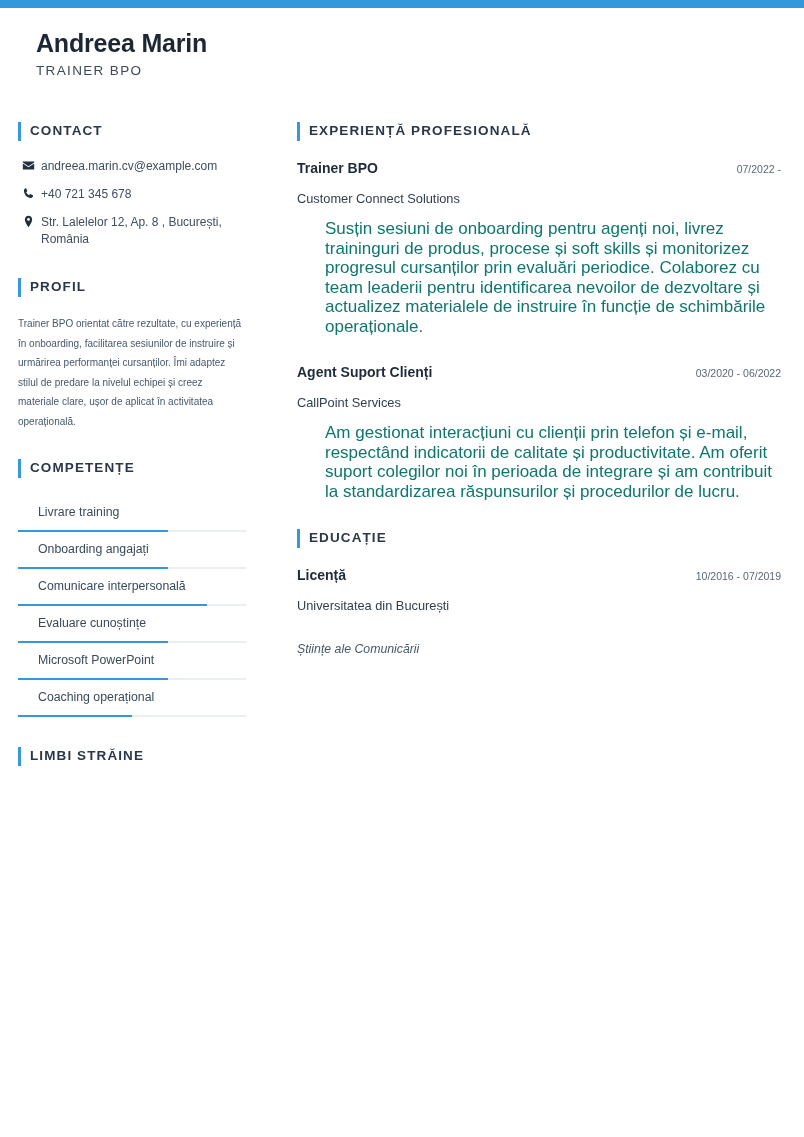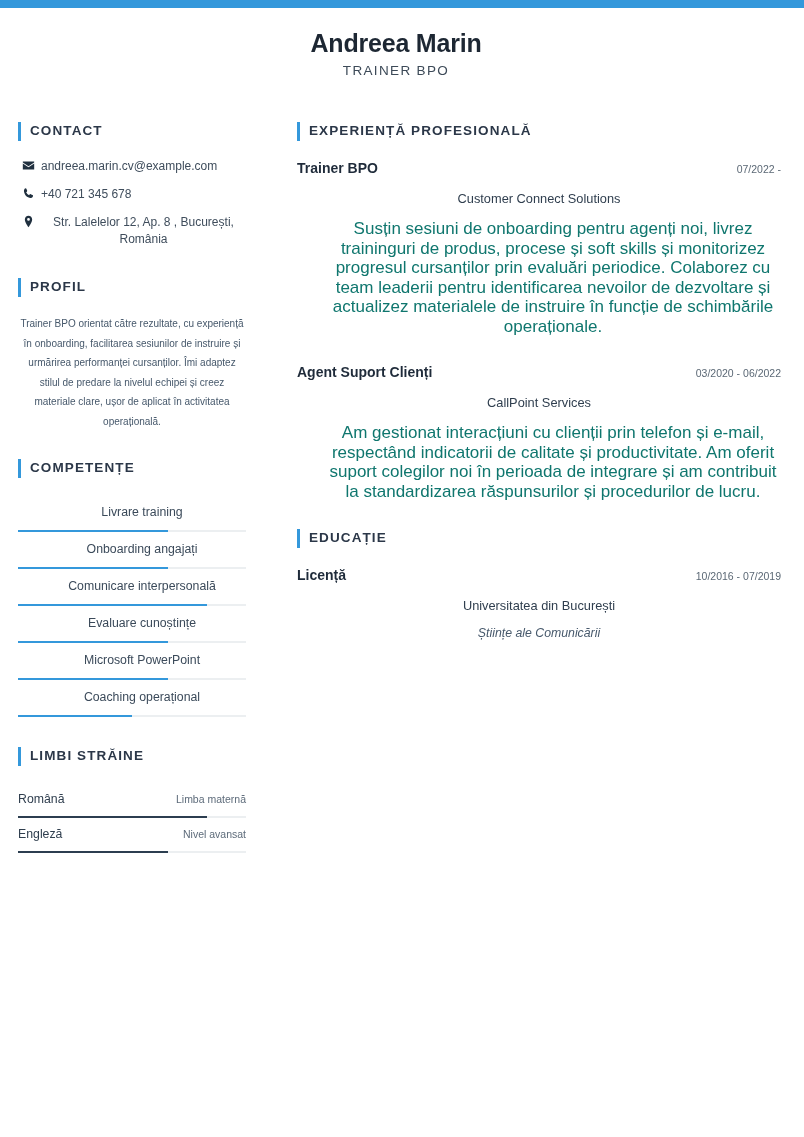--- a/index.html
+++ b/index.html
@@ -12,21 +12,20 @@
     font-family: "Liberation Sans", sans-serif;
     -webkit-font-smoothing: antialiased;
   }
 
   .page {
     position: relative;
     width: 804px;
     height: 1137px;
     background: #ffffff;
     overflow: hidden;
-    text-align: center;
   }
 
   .topbar {
     position: absolute;
     top: 0; left: 0;
     width: 804px;
     height: 8px;
     background: #3498db;
   }
 
@@ -204,21 +203,21 @@
     color: #0f766e;
     line-height: 19.5px;
     margin-top: 11px;
     margin-left: 28px;
   }
   .entry-field {
     font-size: 12.3px;
     color: #46586b;
     font-style: italic;
     line-height: 19px;
-    margin-top: 9px;
+    margin-top: 25px;
   }
   .exp-wrap { margin-bottom: 14px; }
 </style>
 </head>
 <body>
 
 <div class="page">
 
   <div class="topbar"></div>
 
@@ -317,40 +316,20 @@
             </div>
           </div>
         </div>
     </div>
 
     <div class="section">
       <div class="sec-head">
         <div class="sec-accent"></div>
         <div class="sec-title">LIMBI STRĂINE</div>
       </div>
-      <div id="languages-wrap">
-          <div class="lang">
-            <div class="lang-row">
-              <span class="lang-name">Română</span>
-              <span class="lang-level">Limba maternă</span>
-            </div>
-            <div class="lang-track">
-              <div class="lang-fill" style="width:83%"></div>
-            </div>
-          </div>
-          <div class="lang">
-            <div class="lang-row">
-              <span class="lang-name">Engleză</span>
-              <span class="lang-level">Nivel avansat</span>
-            </div>
-            <div class="lang-track">
-              <div class="lang-fill" style="width:66%"></div>
-            </div>
-          </div>
-        </div>
     </div>
 
   </div>
 
   <div class="right-col">
 
     <div class="section">
       <div class="sec-head">
         <div class="sec-accent"></div>
         <div class="sec-title">EXPERIENȚĂ PROFESIONALĂ</div>

